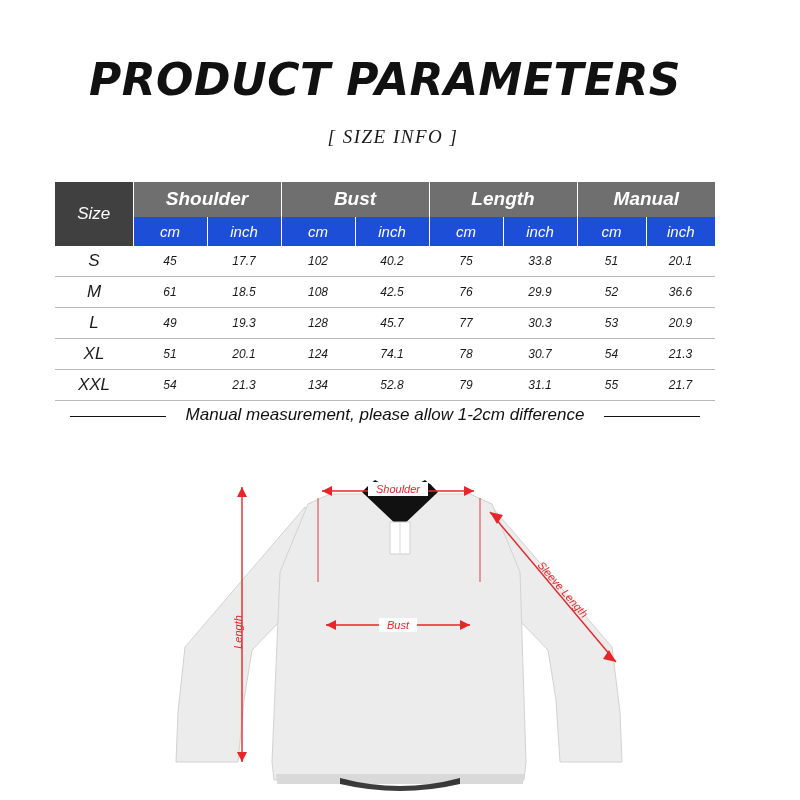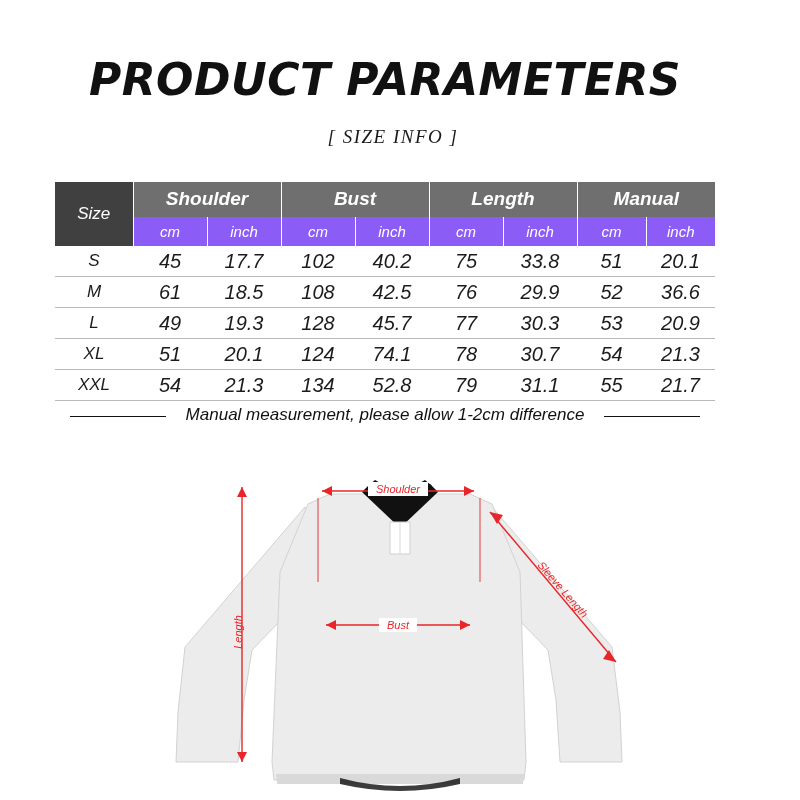--- a/index.html
+++ b/index.html
@@ -45,41 +45,41 @@
     margin: 34px auto 0 auto;
     width: 660px;
   }
   table.size-table {
     border-collapse: collapse;
     width: 100%;
     table-layout: fixed;
   }
   table.size-table th, table.size-table td {
     text-align: center;
-    font-size: 20px;
+    font-size: 12px;
     color: #1b1b1b;
   }
   thead .group-row th {
     background: #6f6f6f;
     color: #ffffff;
     font-weight: bold;
     font-size: 19px;
     height: 30px;
     border-right: 1px solid #fff;
     padding: 2px 0 3px 0;
   }
   thead .group-row th.size-cell {
     background: #404040;
     font-size: 17px;
     font-weight: normal;
     vertical-align: middle;
     border-right: 1px solid #fff;
   }
   thead .unit-row th {
-    background: #8b5cf6;
+    background: #1d4ed8;
     color: #ffffff;
     font-weight: normal;
     font-size: 15px;
     height: 26px;
     border-right: 1px solid #fff;
     padding-bottom: 2px;
     text-align: center;
   }
   thead .unit-row th:last-child,
   thead .group-row th:last-child { border-right: none; }

